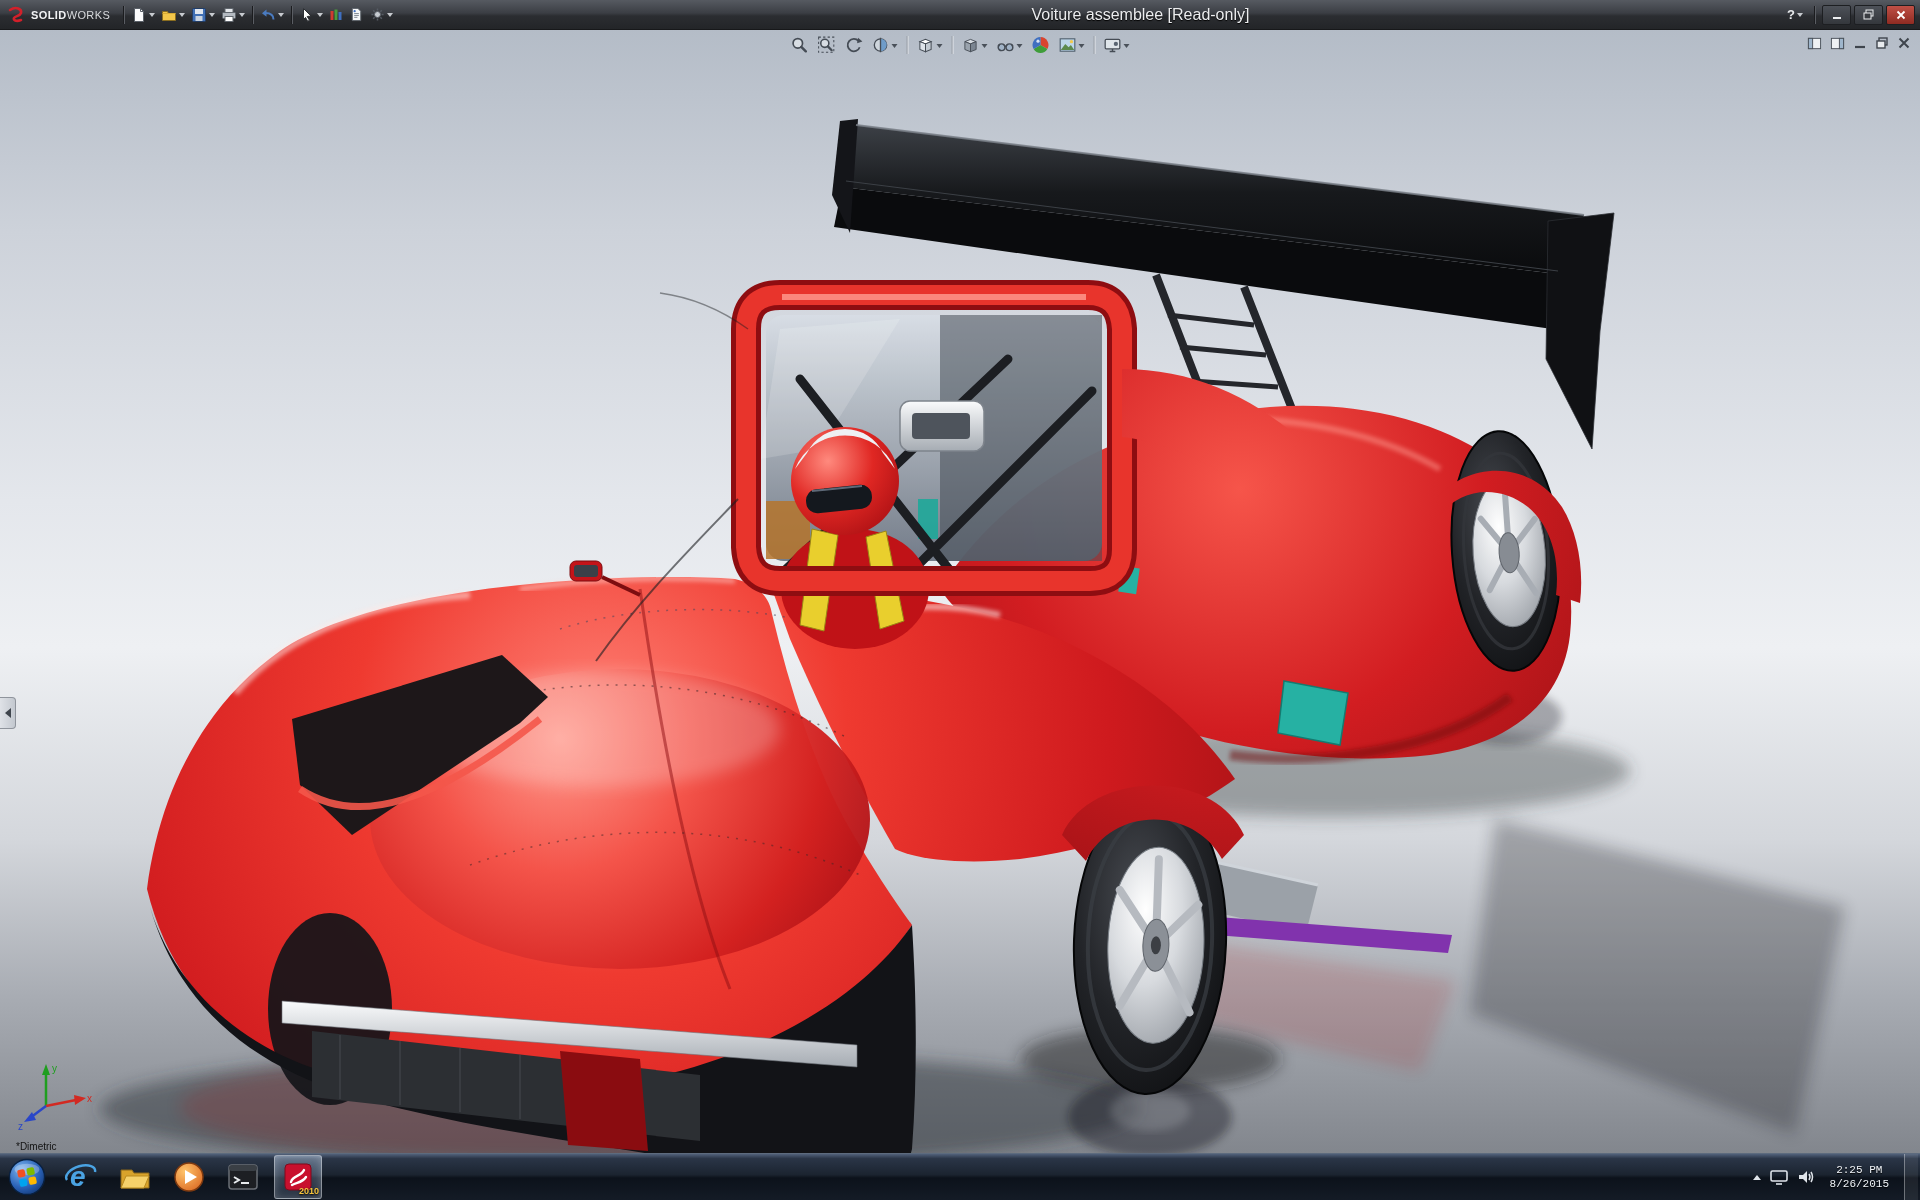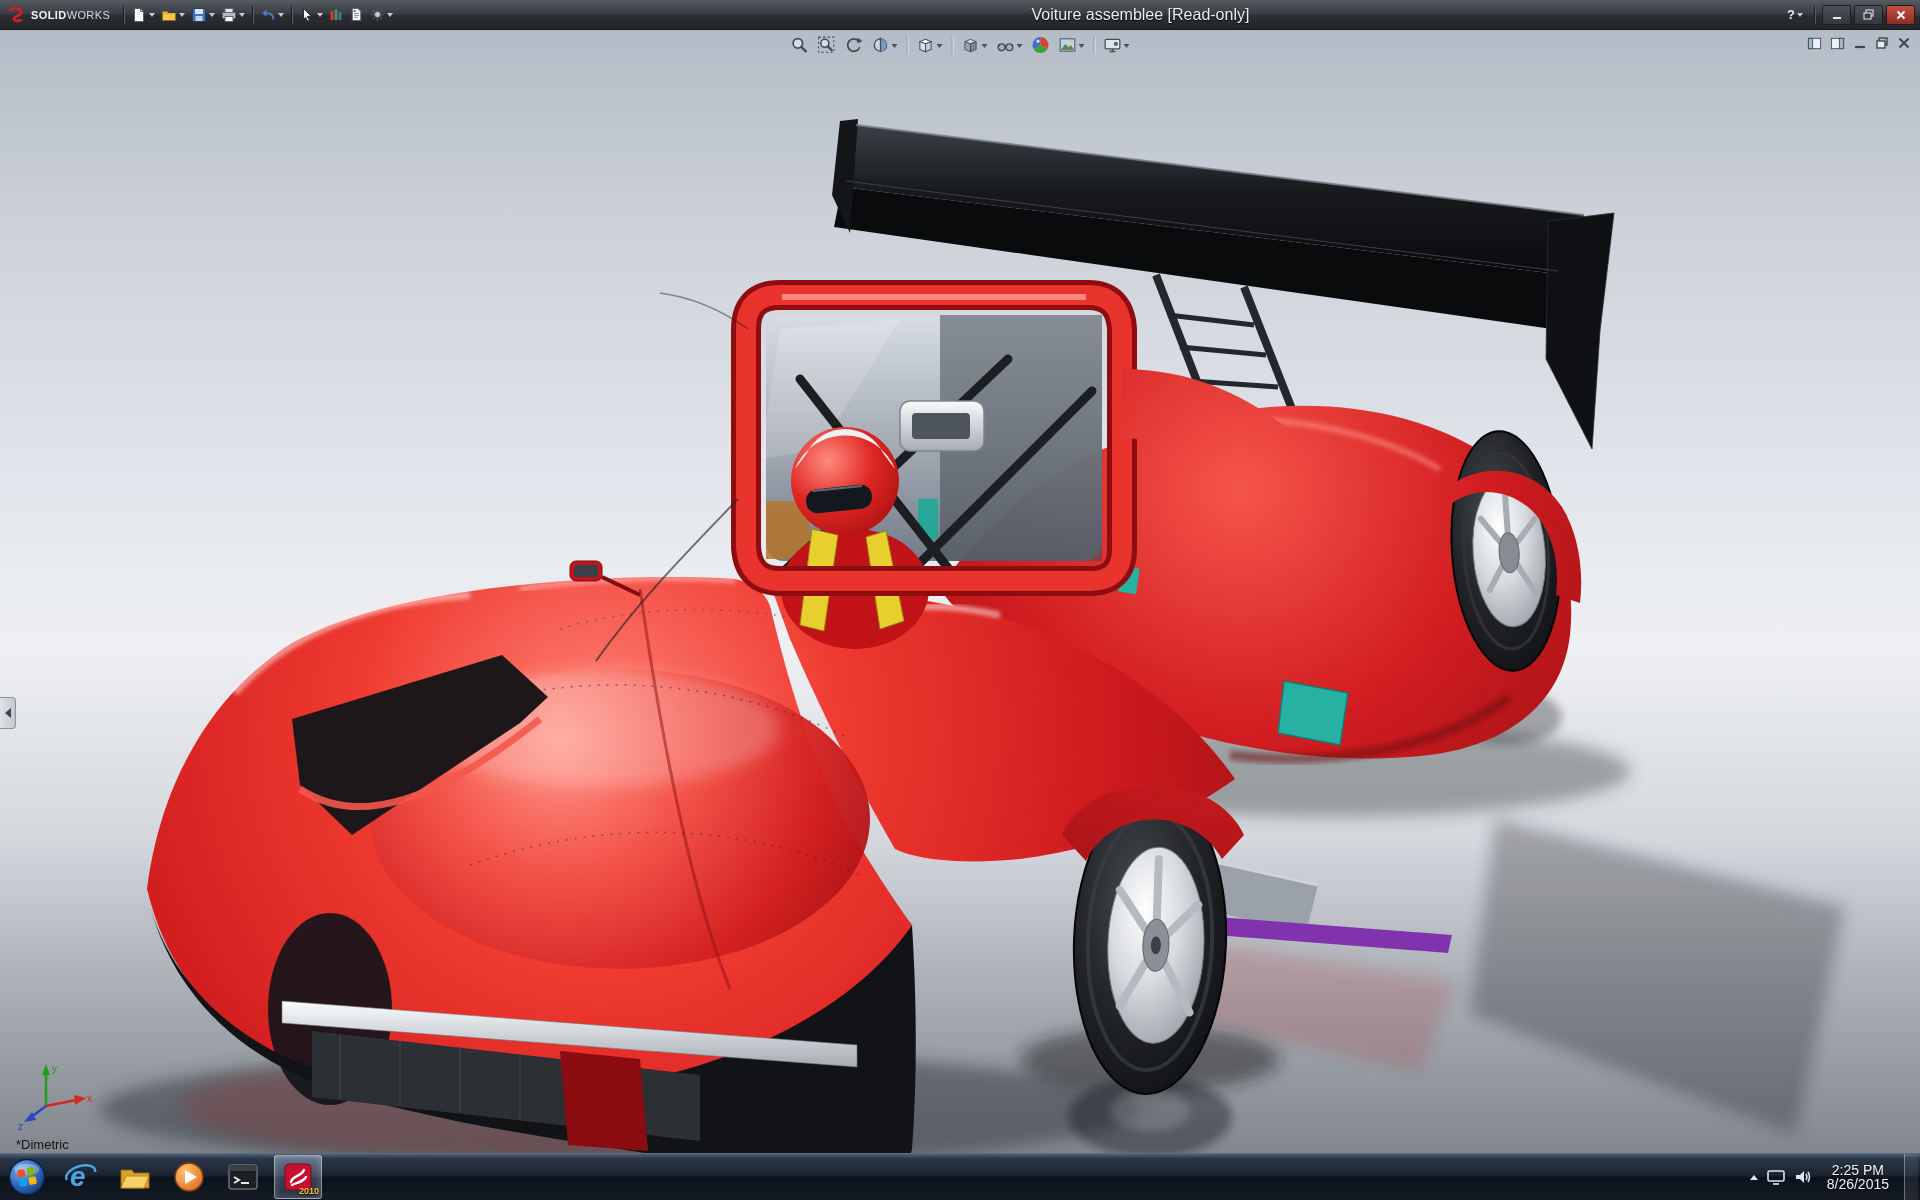--- a/index.html
+++ b/index.html
@@ -38,35 +38,35 @@
 
   
   .doc-controls{position:absolute;top:4px;right:8px;display:flex;align-items:center;gap:6px;z-index:20;}
   .doc-controls .ib{height:20px;padding:0 1px;}
 
   
   .fm-tab{position:absolute;left:0;top:668px;width:15px;height:30px;background:linear-gradient(90deg,#dfe2e7,#c3c8cf);
     border:1px solid #8f949c;border-left:none;border-radius:0 4px 4px 0;display:flex;align-items:center;justify-content:center;z-index:20;}
   .fm-arrow{width:0;height:0;border-top:5px solid transparent;border-bottom:5px solid transparent;border-right:6px solid #3f454d;}
 
-  .view-label{position:absolute;left:16px;bottom:2px;font-size:13px;color:#131313;z-index:20;}
+  .view-label{position:absolute;left:16px;bottom:2px;font-size:10px;color:#131313;z-index:20;}
   .triad{position:absolute;left:16px;bottom:22px;z-index:20;}
 
   
   .taskbar{position:absolute;left:0;right:0;bottom:0;height:46px;
     background:linear-gradient(180deg,#51617a 0%,#2a3547 10%,#1b2430 45%,#0c121b 52%,#141b26 100%);
     border-top:1px solid #5d6b7e;display:flex;align-items:center;z-index:60;}
   .tb-items{display:flex;align-items:center;gap:8px;padding-left:4px;}
   .task-item{width:46px;height:42px;display:flex;align-items:center;justify-content:center;border-radius:3px;position:relative;}
   .task-item.active{background:linear-gradient(180deg,rgba(190,215,245,.38),rgba(120,150,190,.18));
     border:1px solid rgba(255,255,255,.45);box-shadow:inset 0 0 8px rgba(255,255,255,.25);}
   .sw-badge{position:absolute;right:2px;bottom:2px;font-size:9px;font-weight:bold;color:#f5c33b;text-shadow:0 1px 2px #000;}
   .tray{margin-left:auto;display:flex;align-items:center;gap:9px;padding-right:2px;height:100%;}
   .tray-arrow{width:0;height:0;border-left:4.5px solid transparent;border-right:4.5px solid transparent;border-bottom:5.5px solid #dfe4ea;}
-  .clock{color:#eef2f7;font-size:14px;line-height:14px;text-align:center;text-shadow:0 1px 1px #000;padding:0 6px;}
+  .clock{color:#eef2f7;font-size:11px;line-height:14px;text-align:center;text-shadow:0 1px 1px #000;padding:0 6px;font-family:Liberation Mono, monospace;}
   .show-desktop{width:13px;height:100%;background:rgba(255,255,255,.07);border-left:1px solid rgba(255,255,255,.35);}
 </style>
 </head>
 <body>
 
 <div class="screen">
 
   <header class="titlebar">
     <div class="brand">
       <svg width="20" height="20" viewBox="0 0 20 20">

